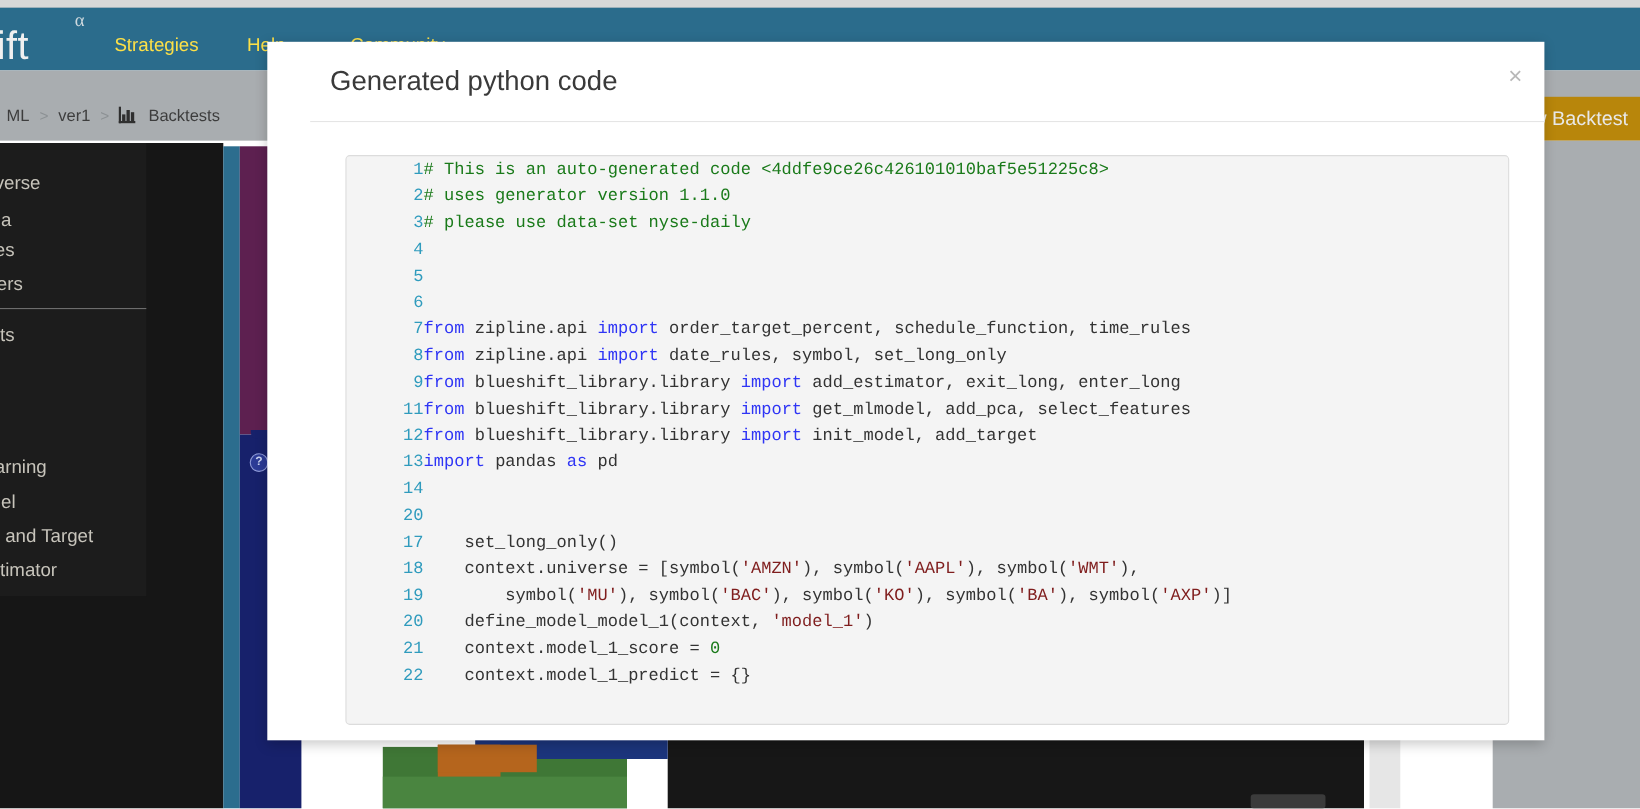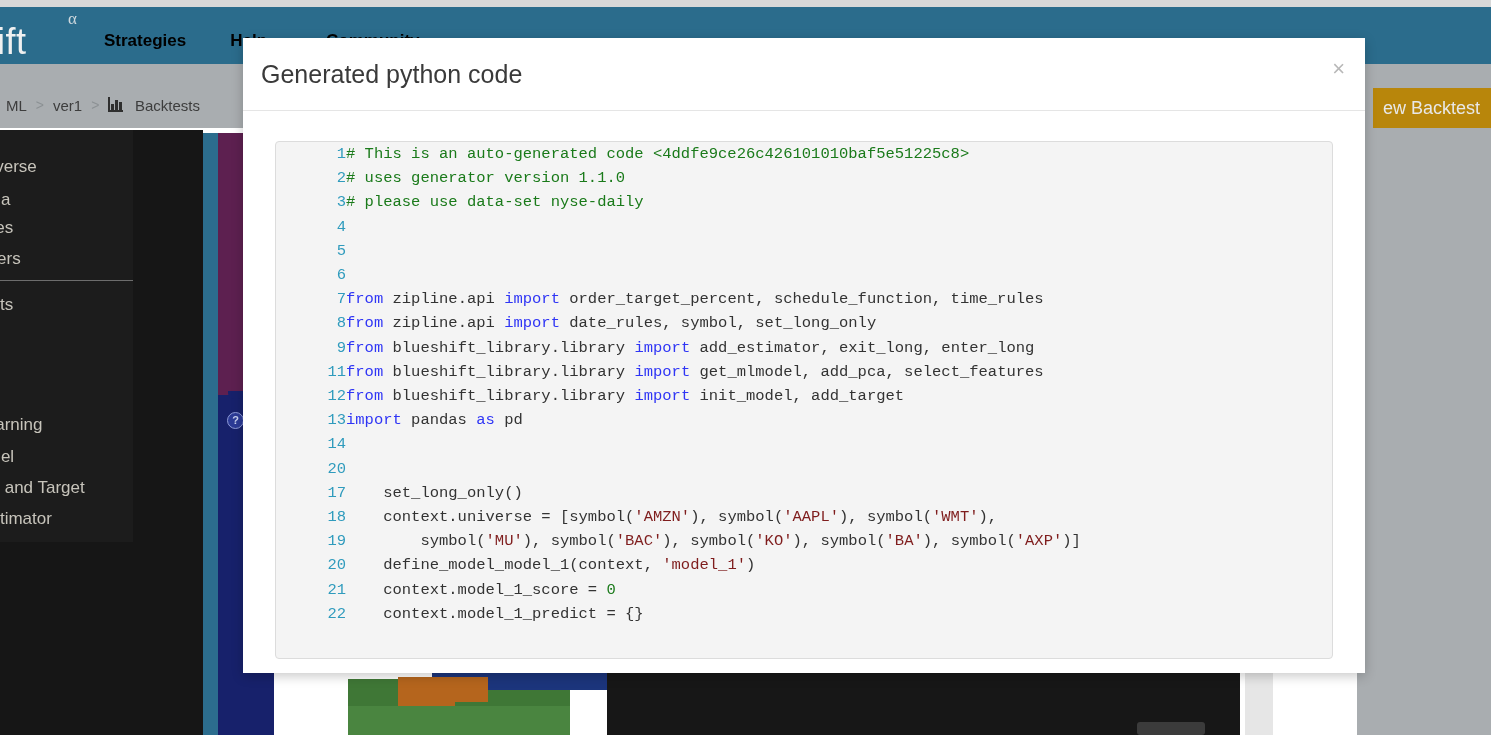--- a/index.html
+++ b/index.html
@@ -11,21 +11,21 @@
 
   
   #app-bg{position:absolute;inset:0;}
 
   .top-gray-strip{position:absolute;top:0;left:0;width:1491px;height:7px;background:#d8d8d8;border-bottom:1px solid #b9b9b9;}
 
   .navbar{position:absolute;top:7px;left:0;width:1491px;height:57px;background:#2b6c8c;}
   .brand{position:absolute;left:-42px;top:14px;color:#f0f0f0;font-size:36px;letter-spacing:.5px;}
   .brand-alpha{position:absolute;left:68px;top:2px;color:#cfd9de;font-size:17px;font-family:"Liberation Serif",serif;}
   .nav-links{position:absolute;left:104px;top:24px;display:flex;gap:44px;}
-  .nav-links a{color:#000000;font-size:17px;text-decoration:none;white-space:nowrap;font-weight:bold;}
+  .nav-links a{color:#fde047;font-size:17px;text-decoration:none;white-space:nowrap;}
   .caret{display:inline-block;width:0;height:0;border-left:5px solid transparent;border-right:5px solid transparent;border-top:5px solid #cdd8dd;vertical-align:middle;margin-left:5px;}
 
   .crumbbar{position:absolute;top:64px;left:0;width:1491px;height:64px;background:#a9adb0;}
   .crumbs{position:absolute;left:6px;top:97px;display:flex;align-items:flex-start;gap:9px;font-size:15px;color:#3d3d3d;}
   .crumbs .sep{color:#8c9194;font-size:14px;}
   .crumbs .crumb{color:#3d3d3d;text-decoration:none;}
   .bars-icon{display:inline-flex;align-items:flex-end;gap:1.5px;height:13px;margin-right:3px;border-bottom:2px solid #2f2f2f;border-left:2px solid #2f2f2f;padding:0 1px 0 1px;}
   .bars-icon i{display:block;width:2.5px;background:#2f2f2f;}
   .bars-icon i:nth-child(1){height:6px;}
   .bars-icon i:nth-child(2){height:10px;}
@@ -64,20 +64,21 @@
   .help-title{font-size:27px;color:#1f1f1f;margin:0 0 14px 0;white-space:nowrap;}
   .help-sub{font-size:17px;font-style:italic;color:#1f1f1f;margin:0 0 18px 0;white-space:nowrap;}
   .help-p{font-size:16px;line-height:26px;color:#1f1f1f;margin:0 0 14px 0;}
   .help-li{font-size:16px;line-height:26px;color:#1f1f1f;margin:0 0 6px 0;}
 
   
   .modal-backdrop{position:absolute;inset:0;background:rgba(255,255,255,0.0);pointer-events:none;}
   .modal{
     position:absolute;left:243px;top:38px;width:1122px;height:635px;background:#ffffff;
     box-shadow:0 3px 11px rgba(0,0,0,.22);
+    padding-left:39px;
   }
   .modal-header{position:relative;height:72px;border-bottom:1px solid #e5e5e5;}
   .modal-title{position:absolute;left:18px;top:22px;font-size:25px;color:#3a3a3a;font-weight:normal;margin:0;}
   .modal-close{position:absolute;right:20px;top:20px;font-size:22px;color:#b8b8b8;background:none;border:none;cursor:pointer;line-height:1;padding:0;font-family:"Liberation Sans",sans-serif;}
   .modal-body{position:relative;padding:30px 32px 0 32px;}
 
   .codebox{
     background:#f4f4f4;border:1px solid #dcdcdc;border-radius:4px;
     height:516px;overflow:hidden;position:relative;
   }

